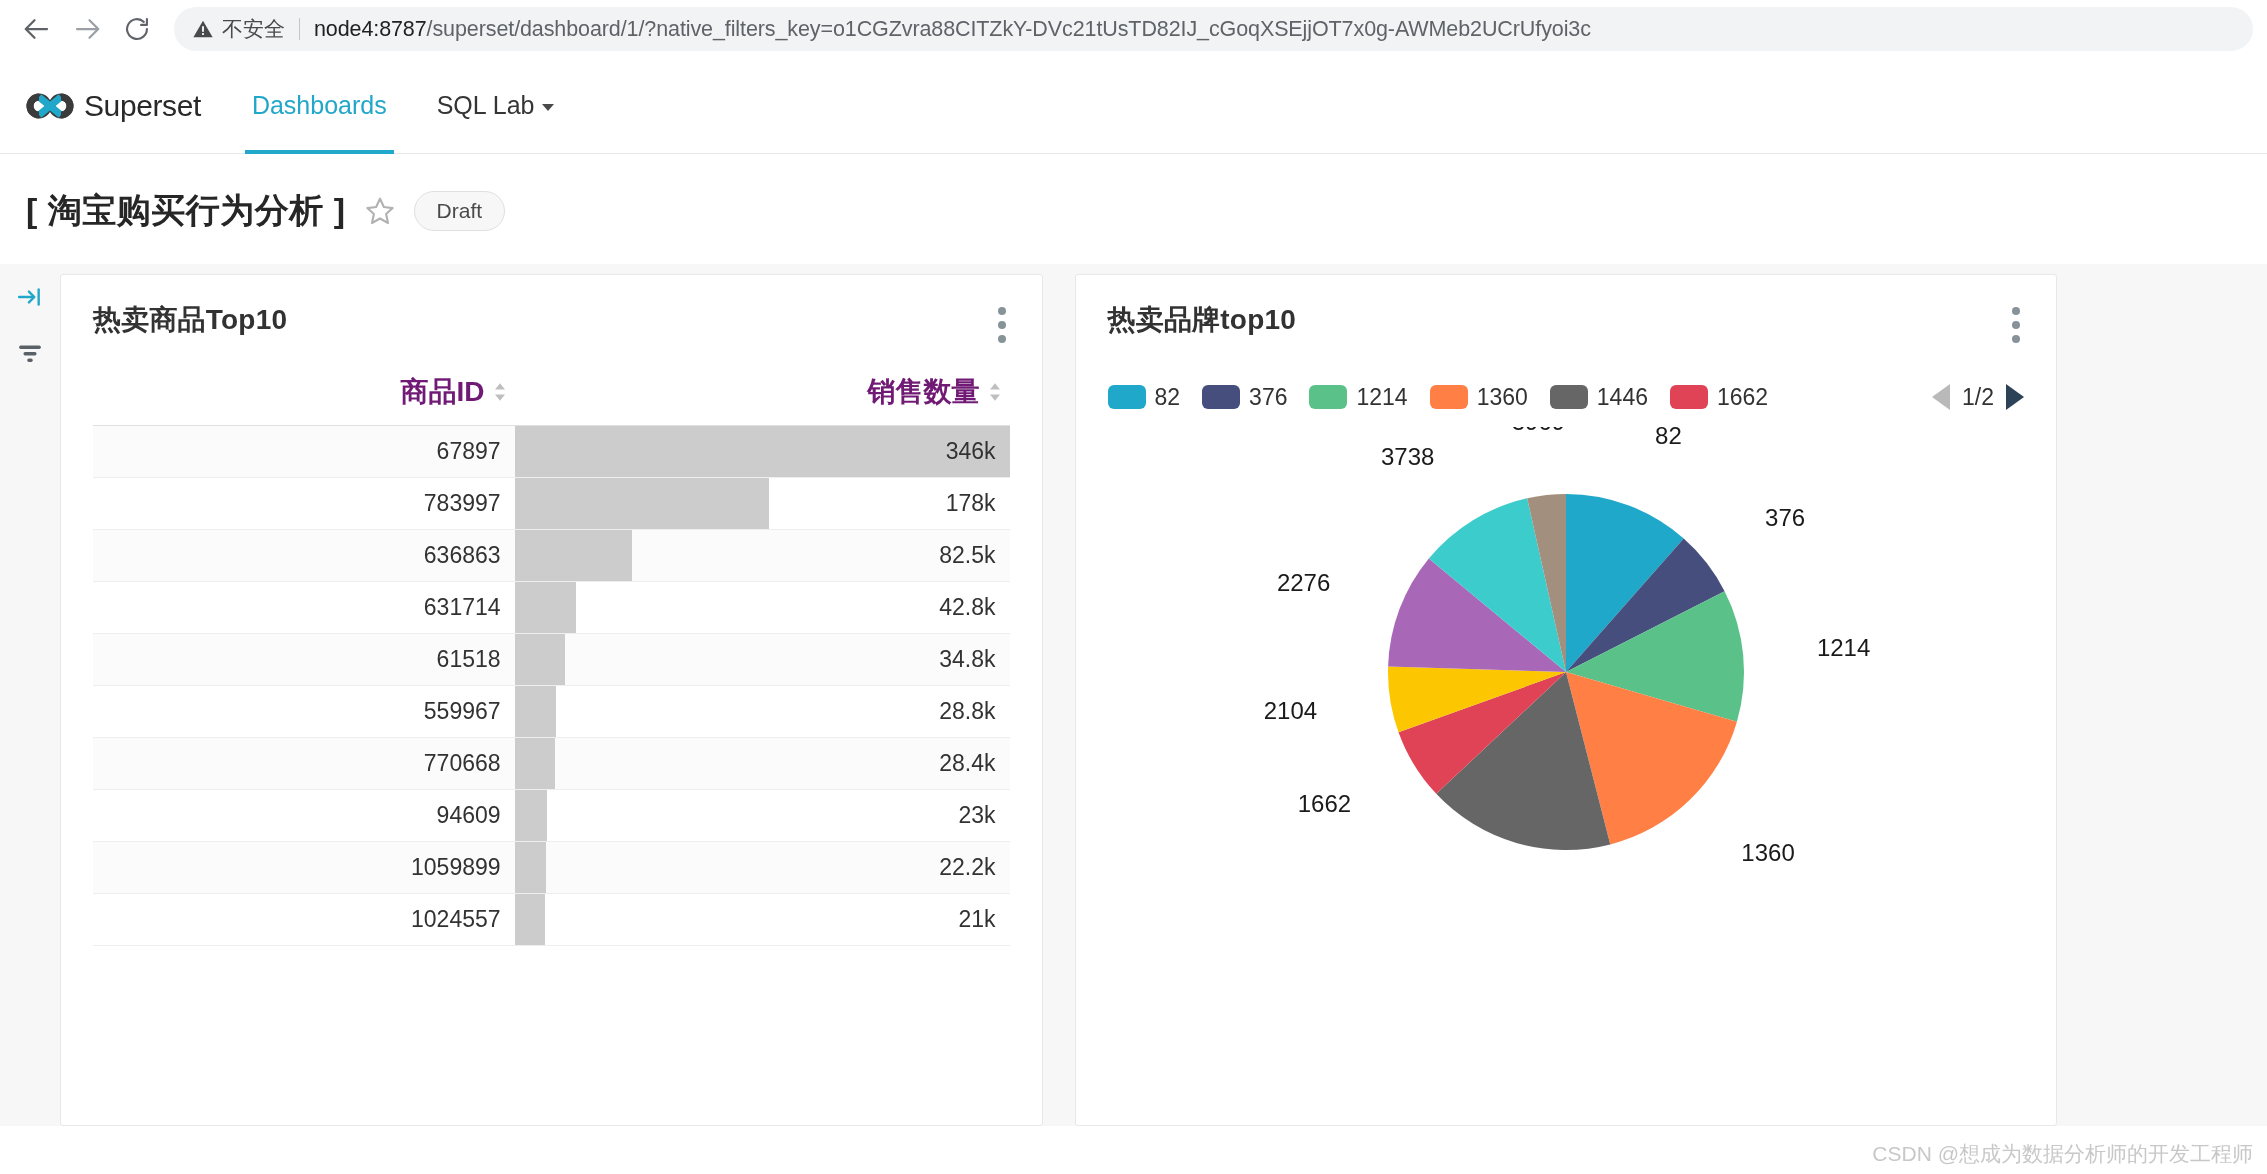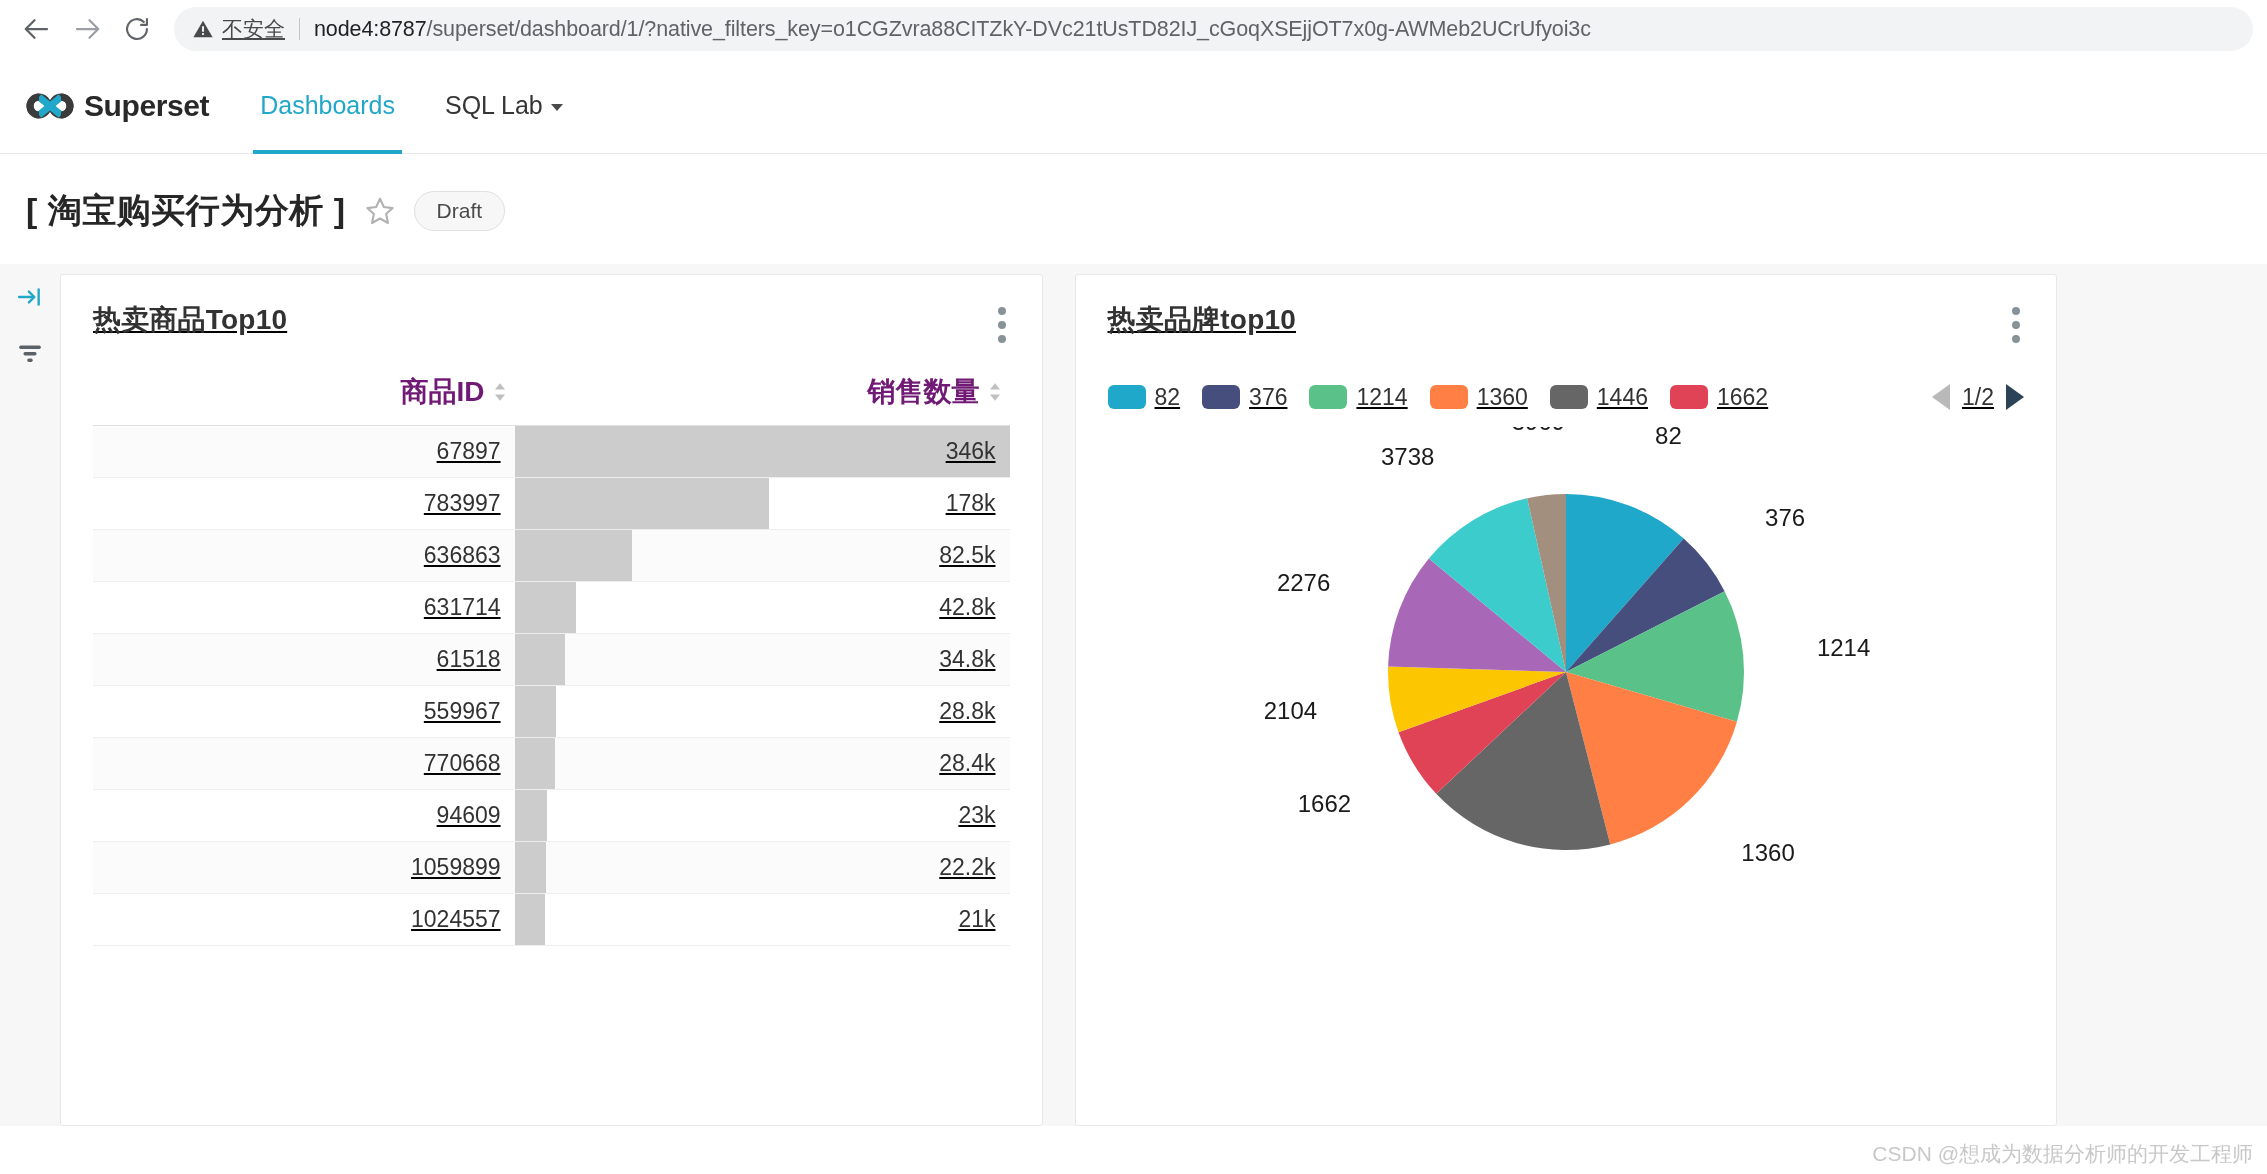--- a/index.html
+++ b/index.html
@@ -36,21 +36,20 @@
     display: flex;
     align-items: center;
     padding: 0 18px;
     overflow: hidden;
   }
   .sec-warn {
     display: flex; align-items: center; gap: 8px;
     color: #4a4a4a;
     font-size: 21px;
     white-space: nowrap;
-    text-decoration: underline;
   }
   .sec-warn .tri { flex: 0 0 auto; }
   .omni-divider {
     width: 1px; height: 22px;
     background: #c4c7c5;
     margin: 0 14px;
     flex: 0 0 auto;
   }
   .url-text {
     font-size: 21.5px;
@@ -69,21 +68,21 @@
     padding-left: 26px;
     background: #ffffff;
   }
   .brand {
     display: flex; align-items: center; gap: 10px;
     padding-right: 26px;
   }
   .brand-mark { display: block; }
   .brand-name {
     font-size: 30px;
-    font-weight: bold;
+    font-weight: normal;
     color: #292929;
     letter-spacing: -0.4px;
   }
   .nav-items { display: flex; align-items: stretch; }
   .nav-item {
     display: flex; align-items: center; gap: 8px;
     padding: 0 25px;
     font-size: 25px;
     color: #353535;
     position: relative;
@@ -144,21 +143,20 @@
     align-items: center;
     gap: 30px;
   }
   .rail-icon { display: block; }
 
   .grid {
     flex: 1 1 auto;
     display: flex;
     gap: 32px;
     padding-right: 210px;
-    text-decoration: underline;
   }
   .card {
     background: #ffffff;
     border: 1px solid #e8e8e8;
     border-radius: 3px;
     flex: 1 1 0;
     min-width: 0;
     position: relative;
     padding: 26px 32px 20px 32px;
     display: flex;

